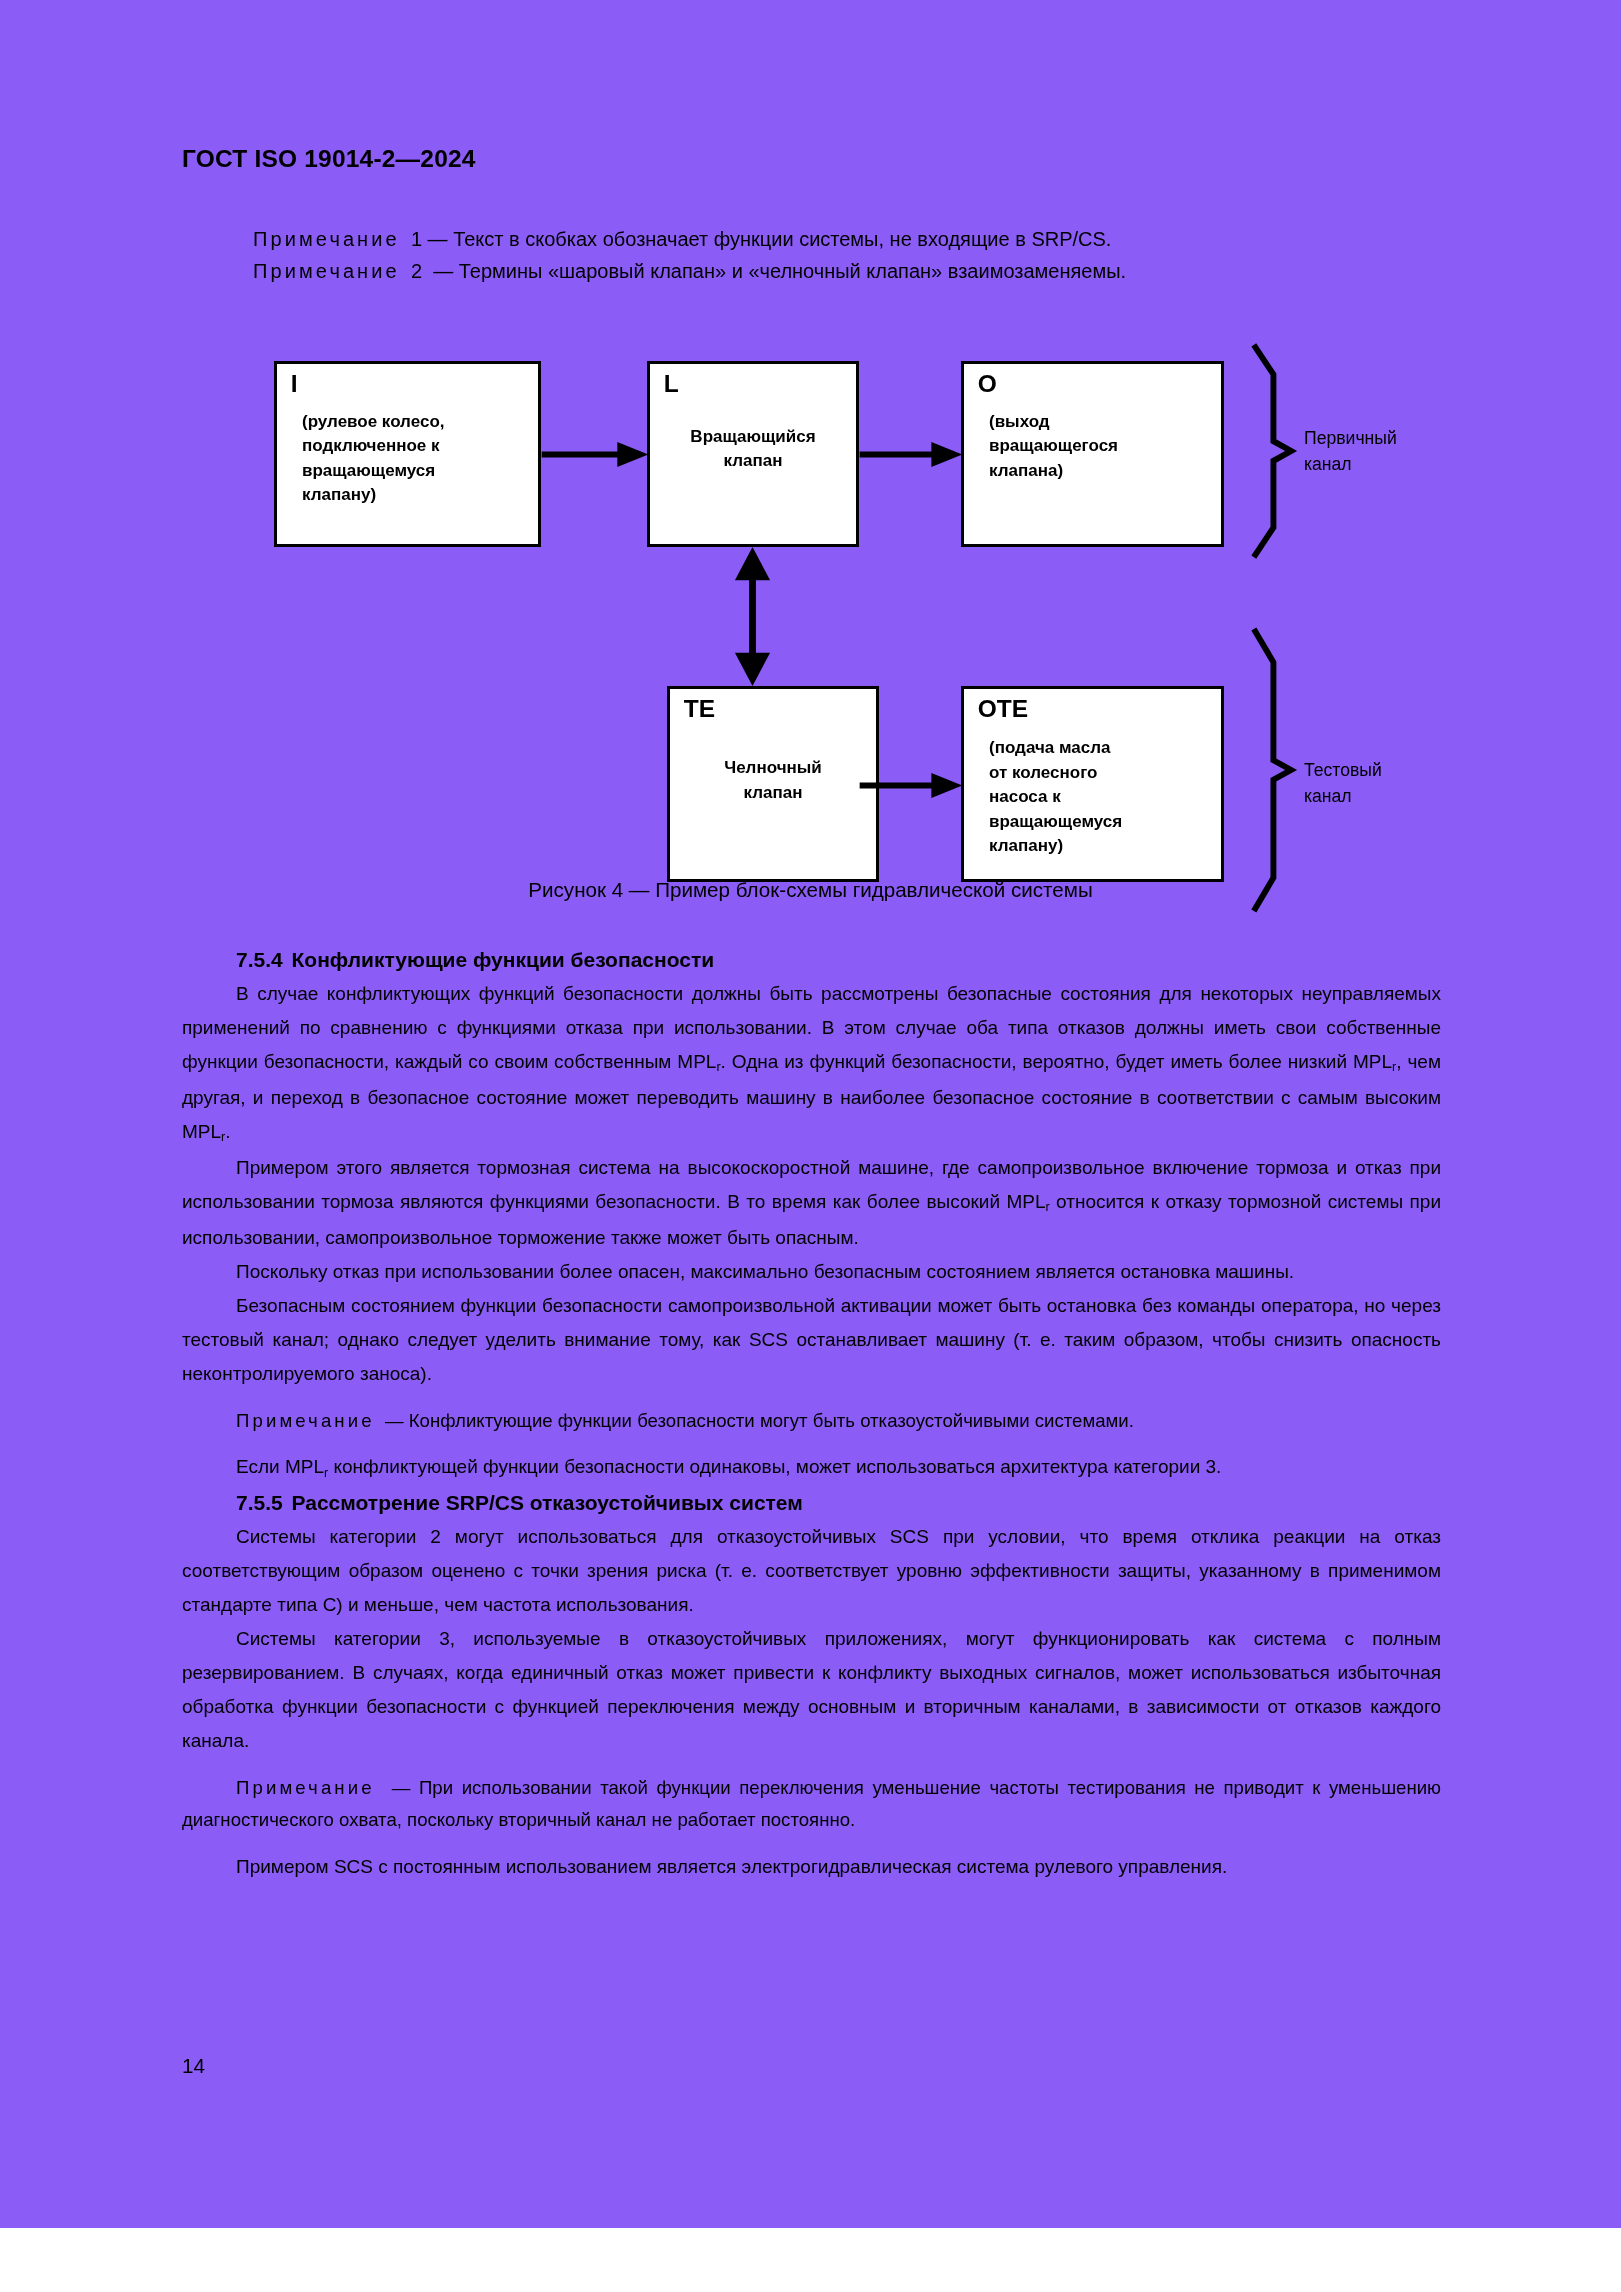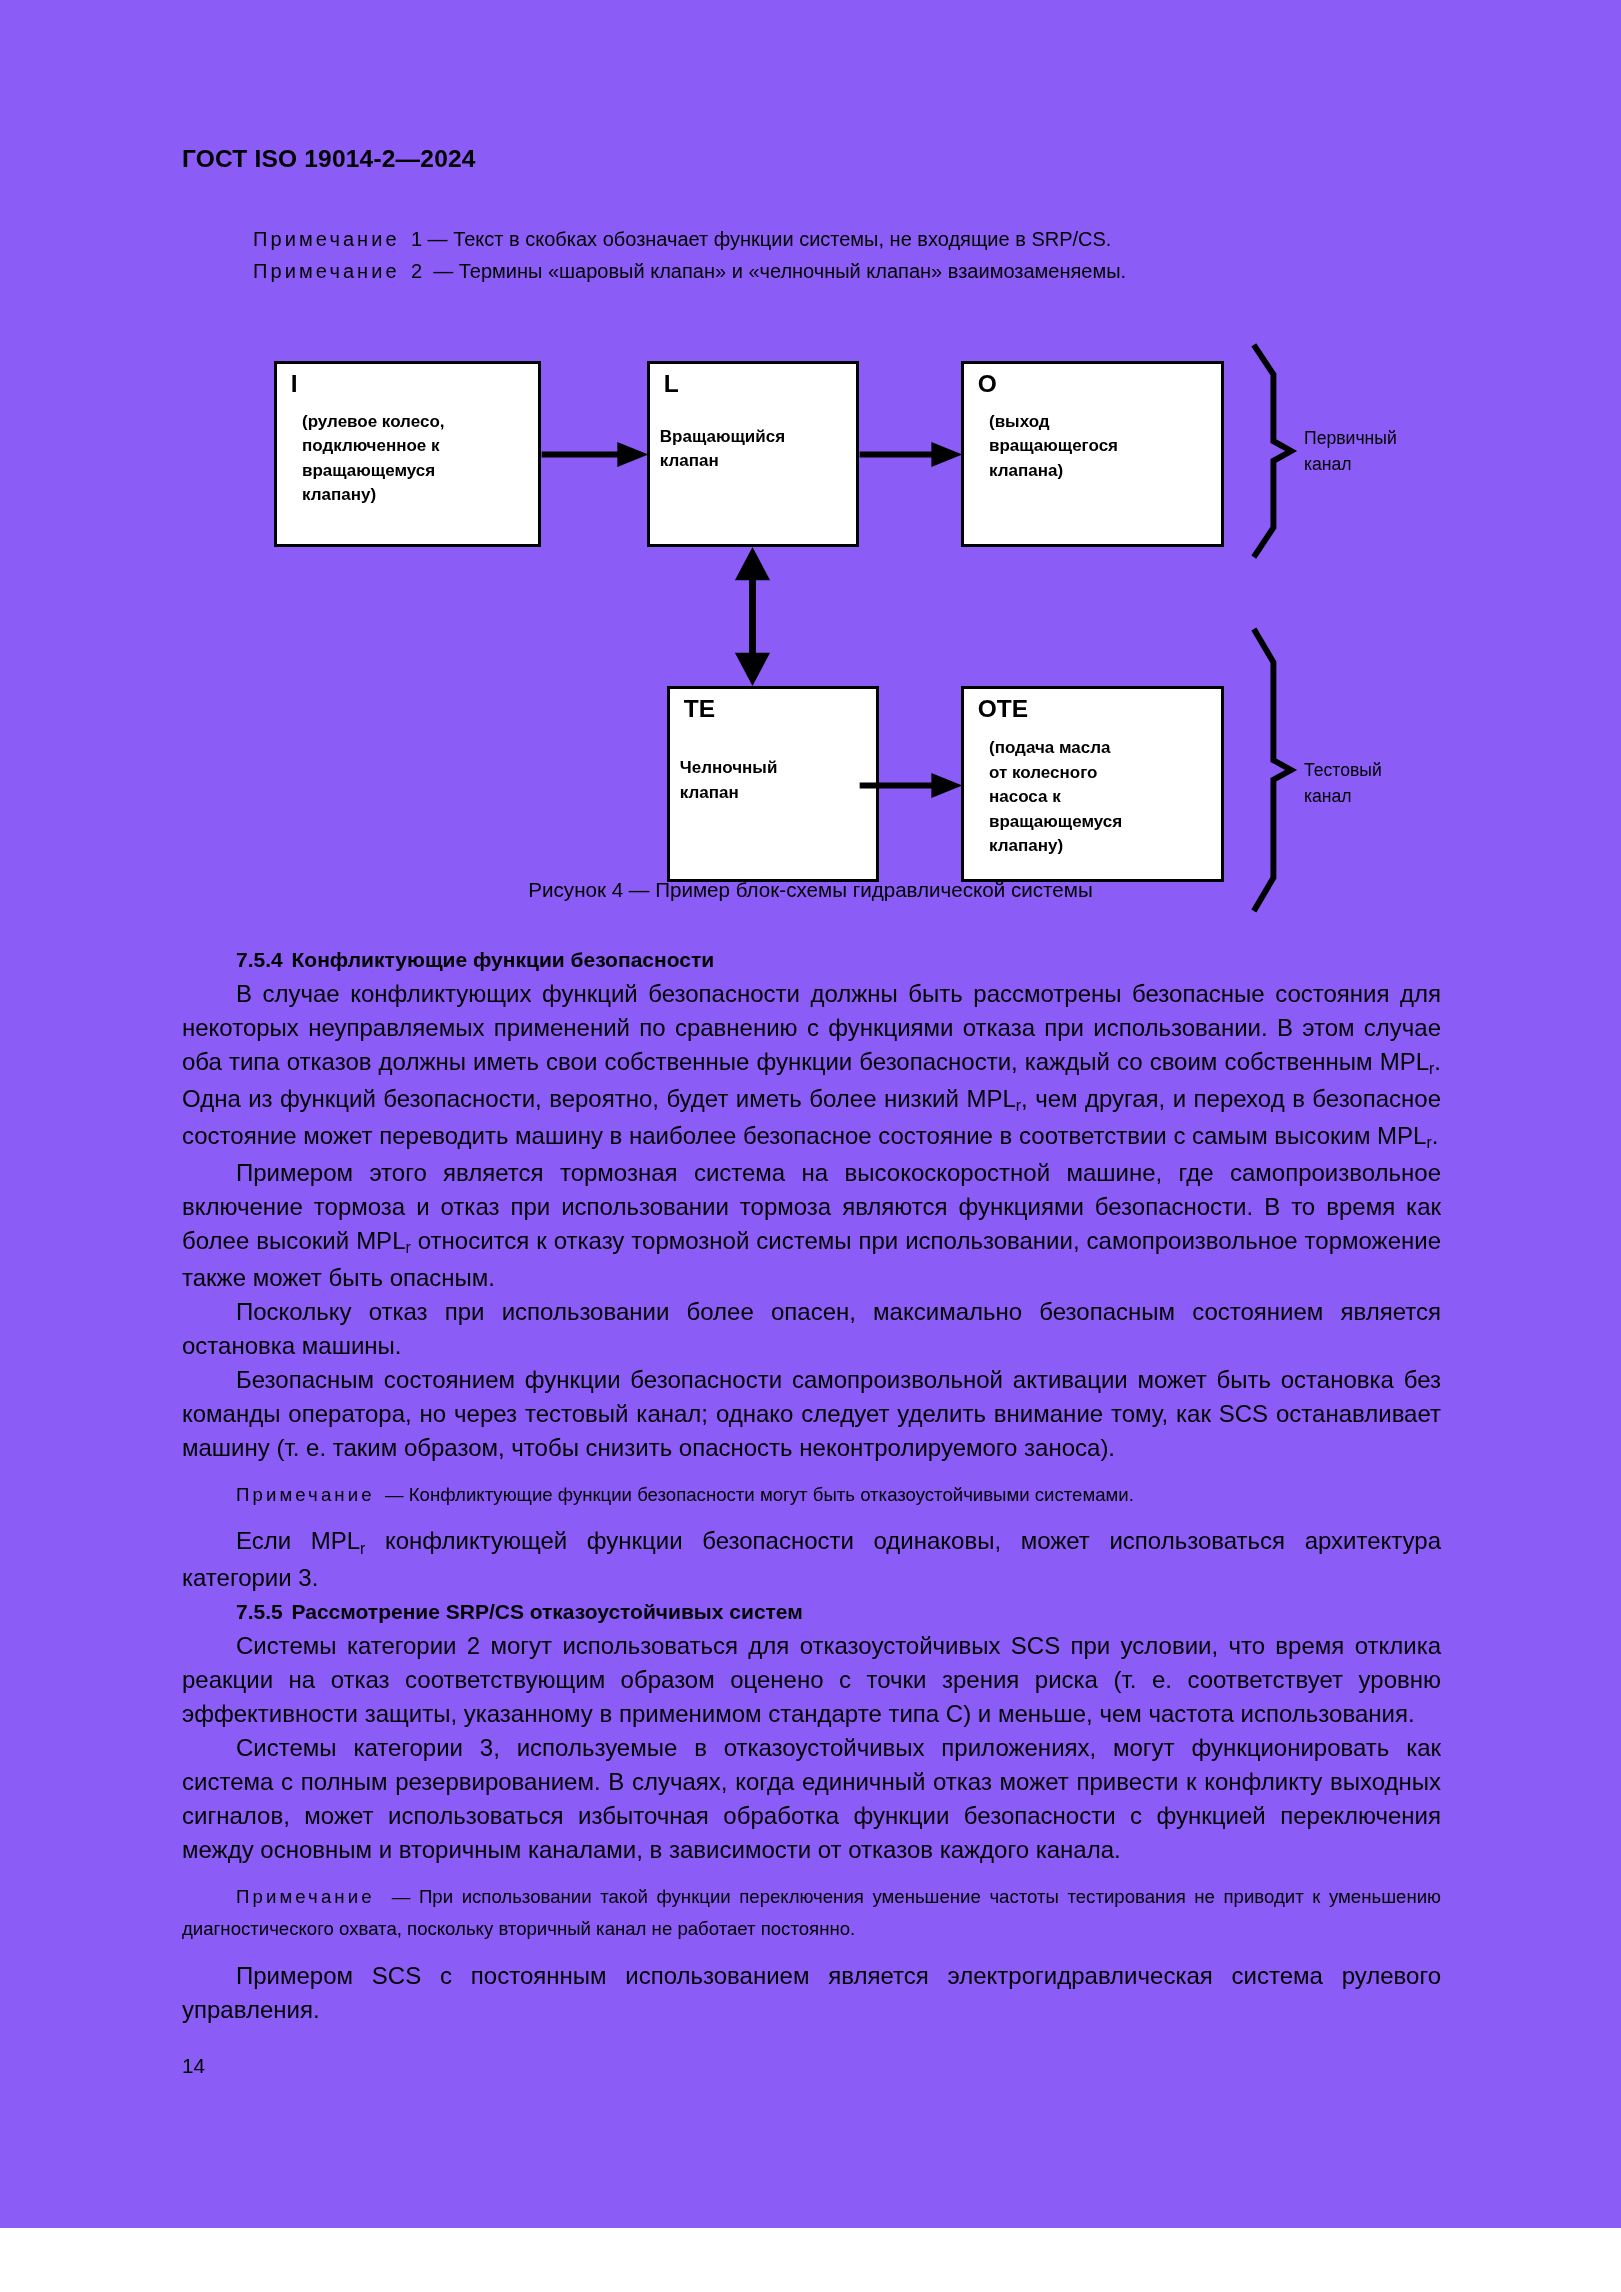--- a/index.html
+++ b/index.html
@@ -76,20 +76,21 @@
     font-size: 17px;
     font-weight: bold;
     line-height: 24.5px;
   }
   .body.left {
     text-align: left;
     padding-left: 25px;
     padding-right: 9.8px;
   }
   .body.center {
+    text-align: center;
     padding: 0 9.8px;
   }
 
   .arrow-h, .arrow-v {
     position: absolute;
   }
   .brace-label {
     position: absolute;
     font-size: 17.6px;
     font-weight: normal;
@@ -116,21 +117,21 @@
   }
   .h4 {
     font-size: 21px;
     font-weight: bold;
     line-height: 33px;
     margin: 0 0 1px 0;
     padding-left: 54px;
   }
   .h4 .num { margin-right: 8.8px; }
   p.para {
-    font-size: 24px;
+    font-size: 19px;
     line-height: 34px;
     margin: 0;
     text-align: justify;
     text-indent: 54px;
     hyphens: none;
   }
   p.note {
     font-size: 18.6px;
     line-height: 32px;
     margin: 0;

